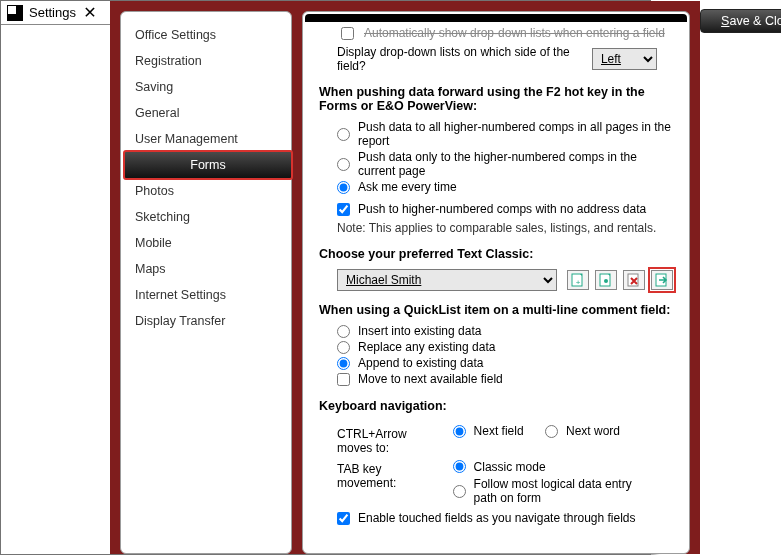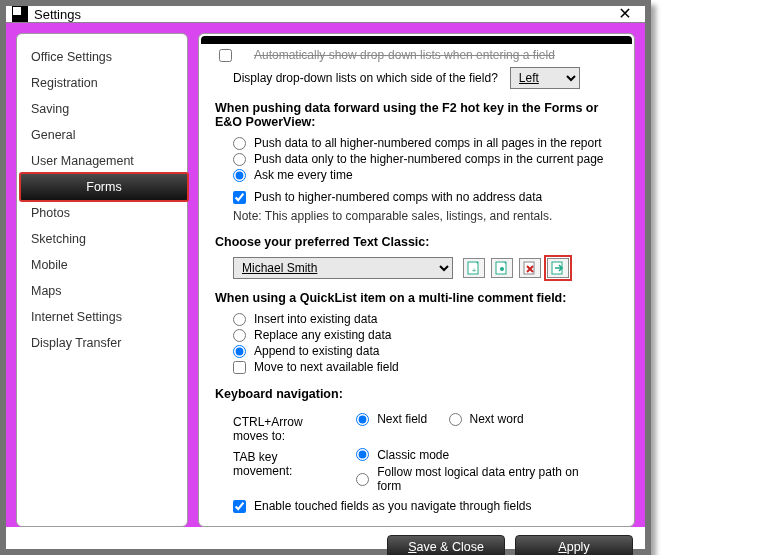--- a/index.html
+++ b/index.html
@@ -1,36 +1,36 @@
 <!DOCTYPE html>
 <html><head>
 <meta charset="utf-8">
 <style>
   * { box-sizing: border-box; }
   html, body { margin: 0; padding: 0; font-family: "Segoe UI", Tahoma, Arial, sans-serif; font-size: 12px; background: #fff; }
   .window {
-    width: 651px; height: 555px; border: 6px solid #737373; position: relative;
-    display: flex; flex-direction: column; background: #fff;
+    width: 651px; height: 555px; border: 1px solid #737373; position: relative;
+    display: flex; background: #fff;
     box-shadow: 5px 5px 5px rgba(0,0,0,.35);
     margin: 0;
   }
   .titlebar {
     height: 24px; background:#fff; color:#000; display:flex; align-items:center;
     justify-content:space-between; padding:0 6px; font-size:13px; border-bottom:1px solid #888;
   }
   .titlebar .left { display:flex; align-items:center; gap:6px; }
   .titlebar .app-icon {
     width:16px; height:16px; background:#000; border:1px solid #000; position:relative;
   }
   .titlebar .app-icon::after {
     content:""; position:absolute; left:0; top:0; width:8px; height:8px; background:#fff;
   }
   .titlebar .close { width:28px; text-align:center; font-size:16px; line-height:1; cursor:pointer; }
   .body {
-    flex:1; display:flex; gap:10px; padding:10px 10px 0 10px; background:#d946ef;
+    flex:1; display:flex; gap:10px; padding:10px 10px 0 10px; background:#7f1d1d;
   }
   .sidebar {
     width:172px; background:#fff; border:1px solid #9c9c9c; border-radius:6px; padding:10px 4px 10px 8px;
   }
   .sidebar .item {
     padding:6px 6px; color:#333; cursor:pointer; font-size:12.5px; border-radius:2px;
   }
   .sidebar .item.selected {
     background: linear-gradient(#4a4a4a,#111); color:#fff; border:2px solid #d8322e; border-radius:3px;
     margin:-2px -6px -2px -6px; padding:6px 10px;text-align:center;
@@ -72,21 +72,21 @@
   .kv-val label.radio { display:inline-flex; margin-right:18px; }
   .footer {
     padding:8px 12px 12px 0; display:flex; justify-content:flex-end; gap:10px;
   }
   .btn {
     width:118px; height:24px; color:#fff; border:1px solid #222; border-radius:4px;
     background:linear-gradient(#5a5a5a,#1a1a1a); font-size:12.5px; cursor:pointer;
     display:flex; align-items:center; justify-content:center;
   }
   .btn .ul { text-decoration:underline; }
-  .truncated-check { display:flex; align-items:center; gap:22px; margin-left:4px; color:#555; }
+  .truncated-check { display:flex; align-items:center; gap:10px; margin-left:22px; color:#555; }
   .side-select {
     display:flex; align-items:center; gap:12px; margin-left:18px;
   }
 </style>
 </head>
 <body>
 
 <div class="window">
 
   <div class="titlebar">

